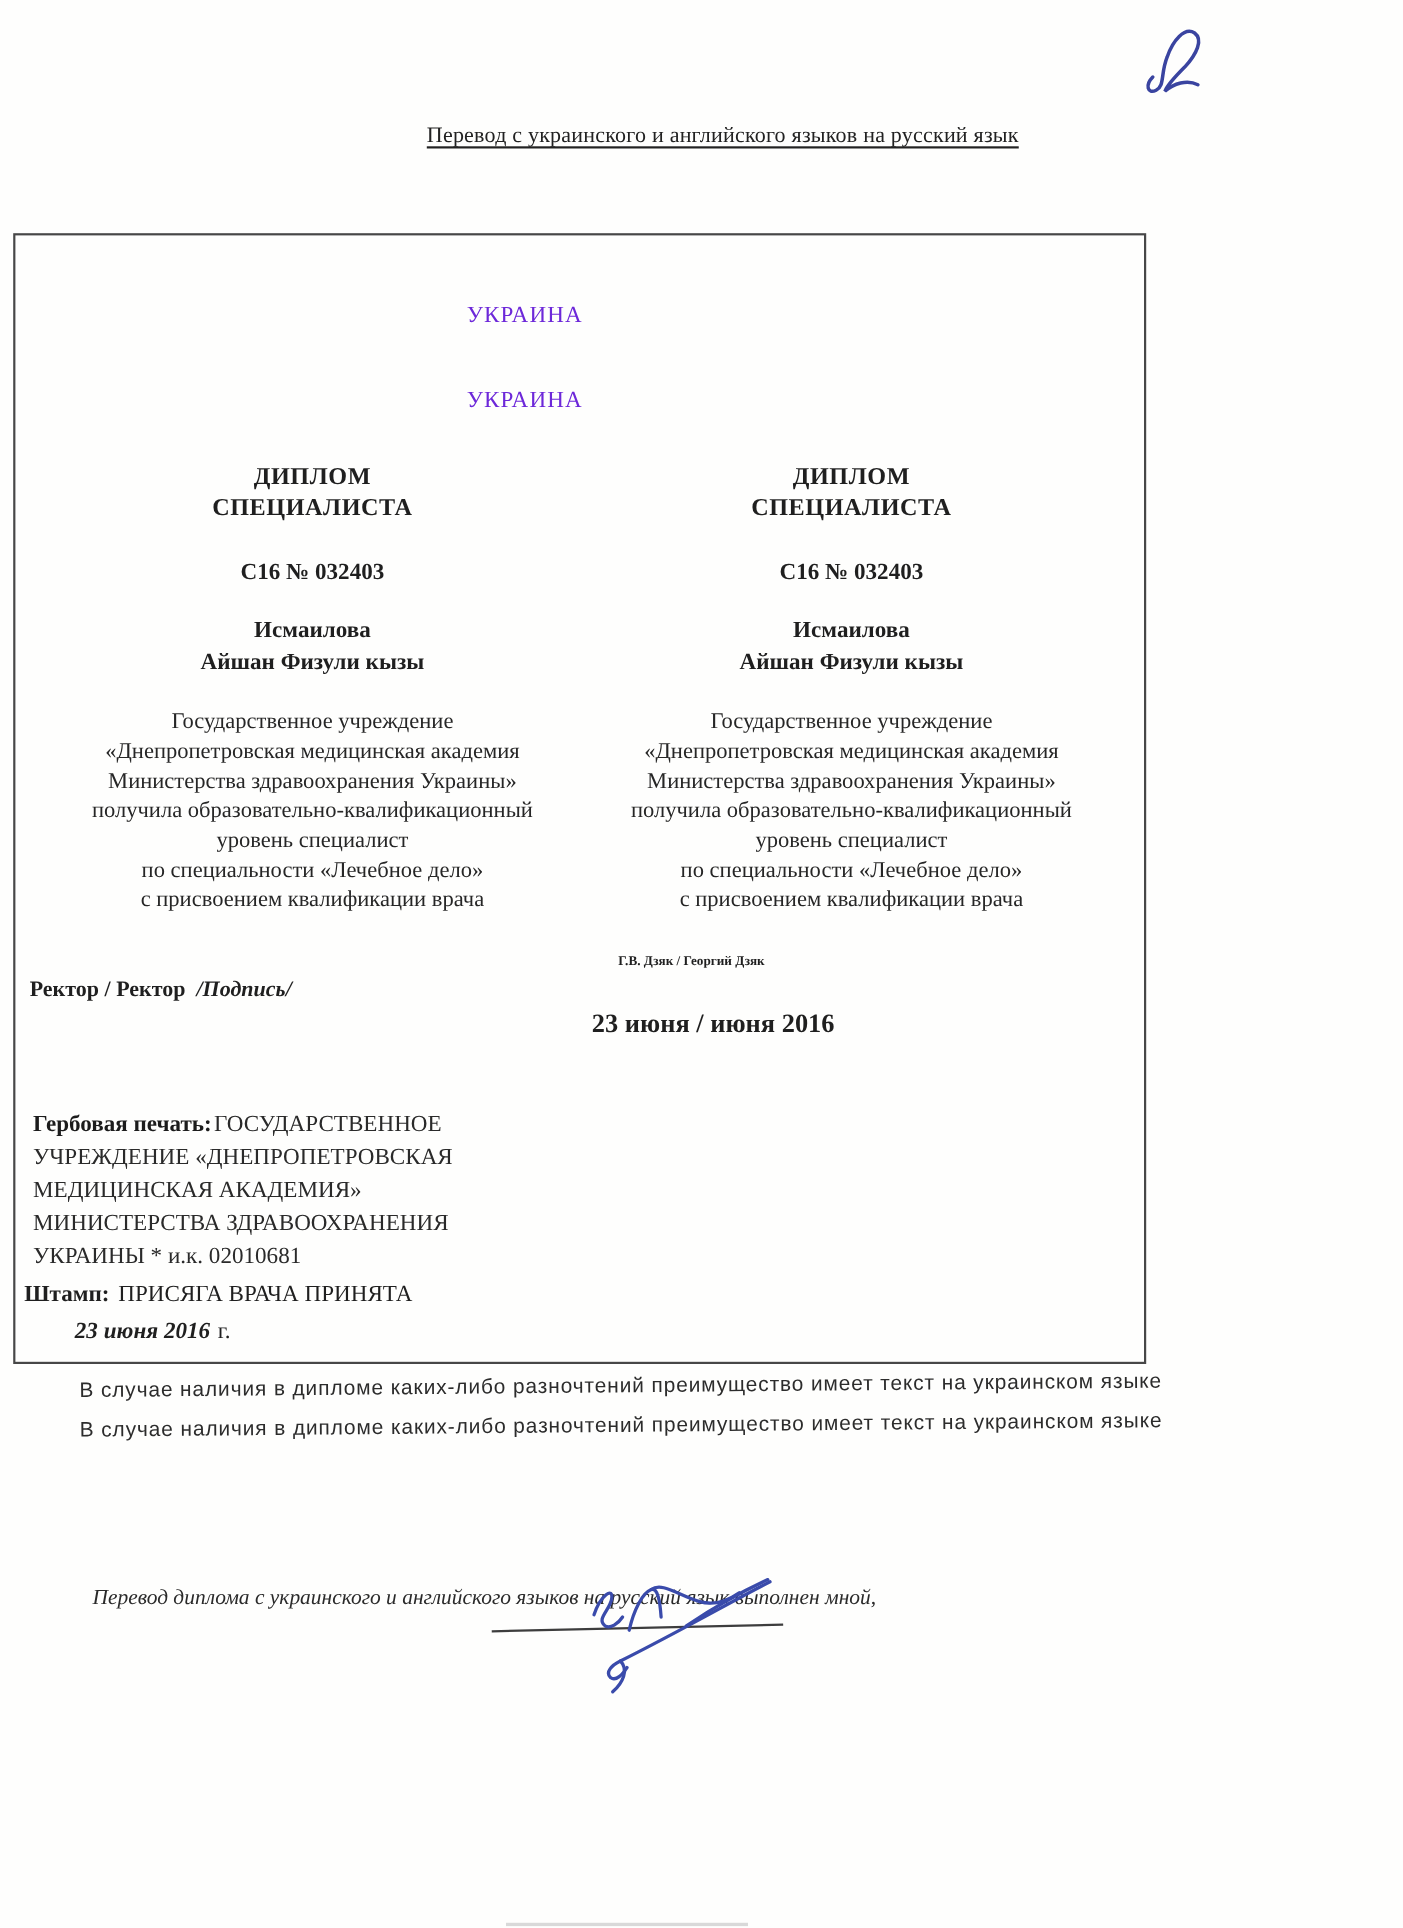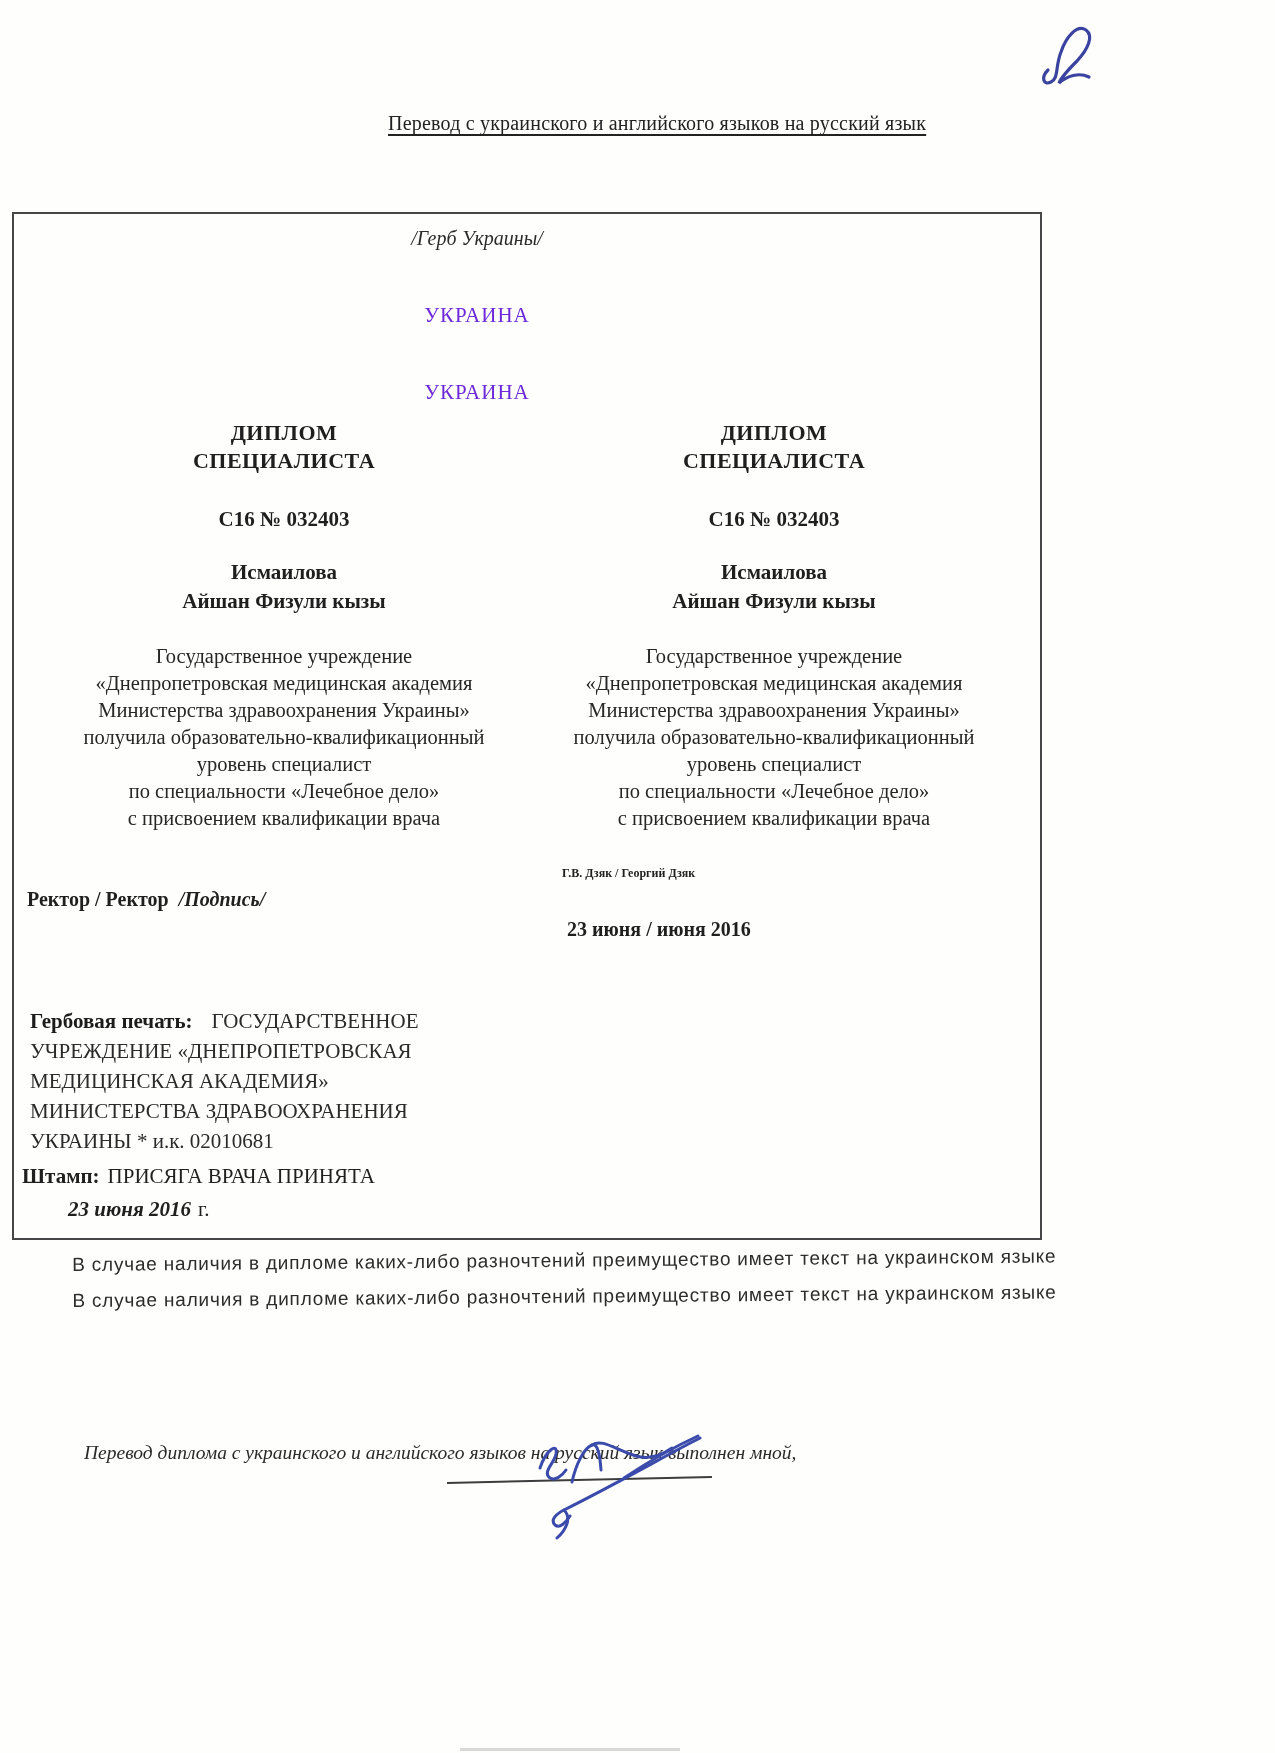--- a/index.html
+++ b/index.html
@@ -47,27 +47,27 @@
   }
   .col { width:480px; text-align:center; }
   .col .title { font-weight:bold; font-size:22px; line-height:28px; letter-spacing:0.5px; }
   .col .serial { font-weight:bold; font-size:21px; margin-top:32px;text-align:center; }
   .col .name { font-weight:bold; font-size:21px; margin-top:26px; line-height:29px; }
   .col .body { font-size:20.5px; margin-top:27px; line-height:27px; color:#262626; }
 
   .signatory-left  { position:absolute; left:13px;  top:674px; font-size:20px; font-weight:bold; }
   .signature-note  { font-style:italic; margin-left:10px; }
   .signatory-right { position:absolute; left:548px; top:652px; font-size:12px; font-weight:bold; }
-  .date-right      { position:absolute; left:553px; top:704px; font-size:20px; font-weight:bold; }
+  .date-right      { position:absolute; left:524px; top:704px; font-size:24px; font-weight:bold; }
 
   .seal-block {
     position:absolute; left:16px; top:792px; width:452px;
     font-size:21px; line-height:30px; color:#2a2a2a;
   }
-  .seal-label { font-weight:bold; margin-right:19px; color:#1c1c1c; }
+  .seal-label { font-weight:bold; margin-right:2px; color:#1c1c1c; }
 
   .stamp-block { position:absolute; left:8px; top:948px; font-size:21px; line-height:28px; }
   .stamp-label { font-weight:bold; margin-right:8px; }
   .stamp-date-line { margin-left:46px; margin-top:5px; }
   .stamp-date { font-weight:bold; font-style:italic; }
   .stamp-date-suffix { margin-left:7px; }
 
   
   .disclaimer {
     position:absolute; left:72px; top:1247px; width:1100px;
@@ -99,21 +99,20 @@
 
   <svg class="pagenum-svg" width="64" height="84" viewBox="0 0 64 84" aria-label="2">
     <path d="M10,60 C3,67 5,76 13,72 C21,68 17,57 23,42 C28,27 39,14 48,20 C56,26 50,39 39,51 C31,59 23,68 21,73 C29,66 41,62 51,67" fill="none" stroke="#3a44a0" stroke-width="3.2" stroke-linecap="round"></path>
   </svg>
 
   <div class="header-line">Перевод с украинского и английского языков на русский язык</div>
 
   <div class="doc-box">
 
     <div class="herb-block">
-      <div class="herb">/Герб Украины/</div>
       <div class="country">УКРАИНА</div>
       <div class="country">УКРАИНА</div>
     </div>
 
     <div class="cols">
 
       <div class="col">
         <div class="title">
           <div>ДИПЛОМ</div>
           <div>СПЕЦИАЛИСТА</div>

